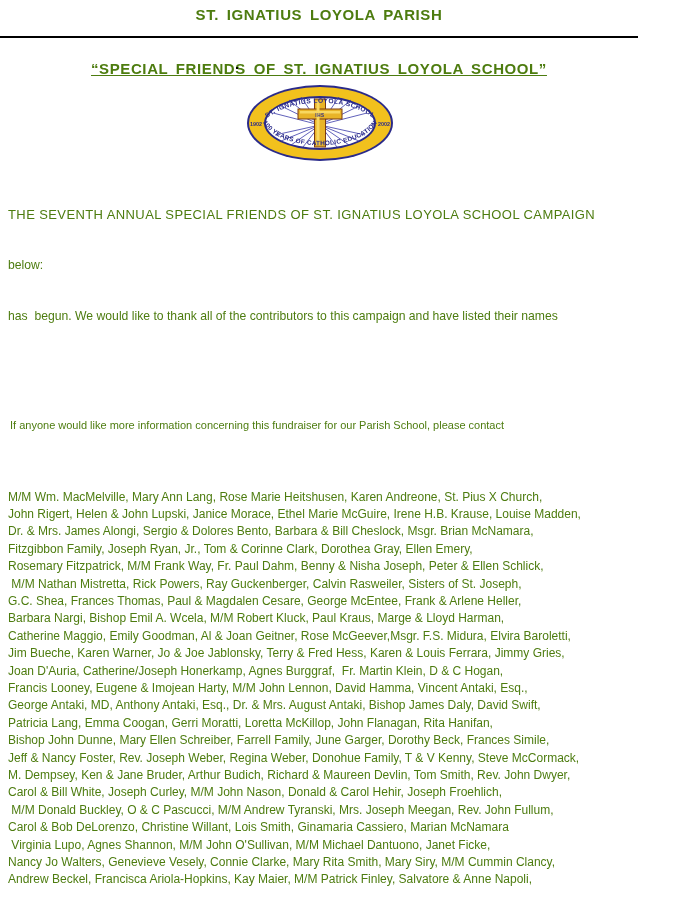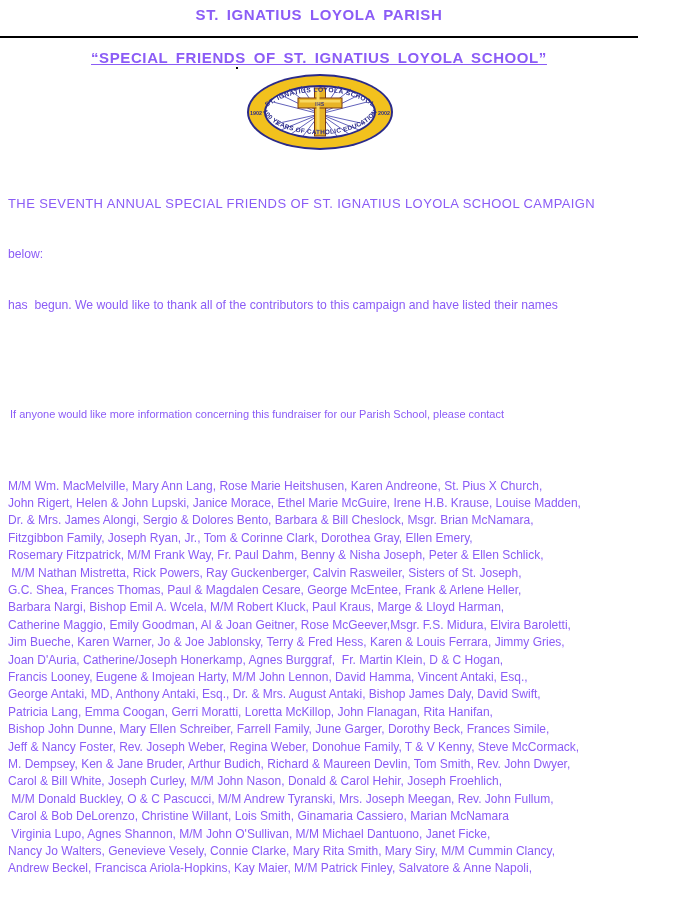--- a/index.html
+++ b/index.html
@@ -1,39 +1,39 @@
 <!DOCTYPE html>
 <html><head>
 <meta charset="utf-8">
 <style>
   html,body { margin:0; padding:0; background:#ffffff; }
   .page {
     position:relative;
     width:638px; height:913px;
     background:#ffffff;
-    color:#8b5cf6;
+    color:#4d7c0f;
     font-family:"Liberation Sans", sans-serif;
     overflow:hidden;
   }
   .title {
     padding-top:7px;
     text-align:center;
     font-size:15px; font-weight:bold;
     letter-spacing:0.6px; word-spacing:3px;
     line-height:16px;
     white-space:pre-wrap;
   }
   .rule {
     margin:13px 0 0 0;
     border:none;
     border-top:2px solid #000;
     width:678px;
   }
   .subtitle {
-    margin-top:11px;
+    margin-top:22px;
     text-align:center;
     font-size:15px; font-weight:bold;
     letter-spacing:0.6px; word-spacing:3px;
     text-decoration:underline;
     line-height:17px;
     white-space:pre-wrap;
   }
   .stray-dot {
     position:absolute; left:236px; top:67px;
     width:2px; height:2px; background:#000;

